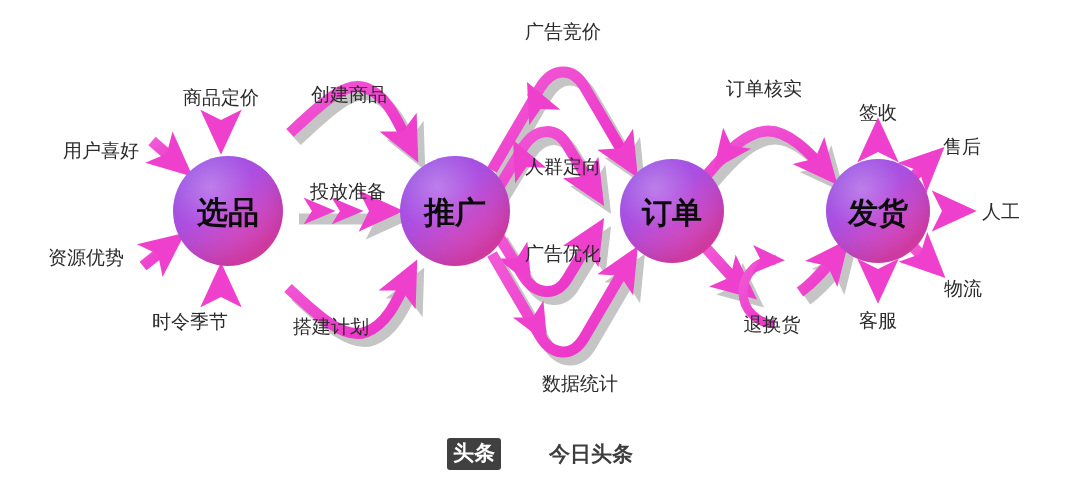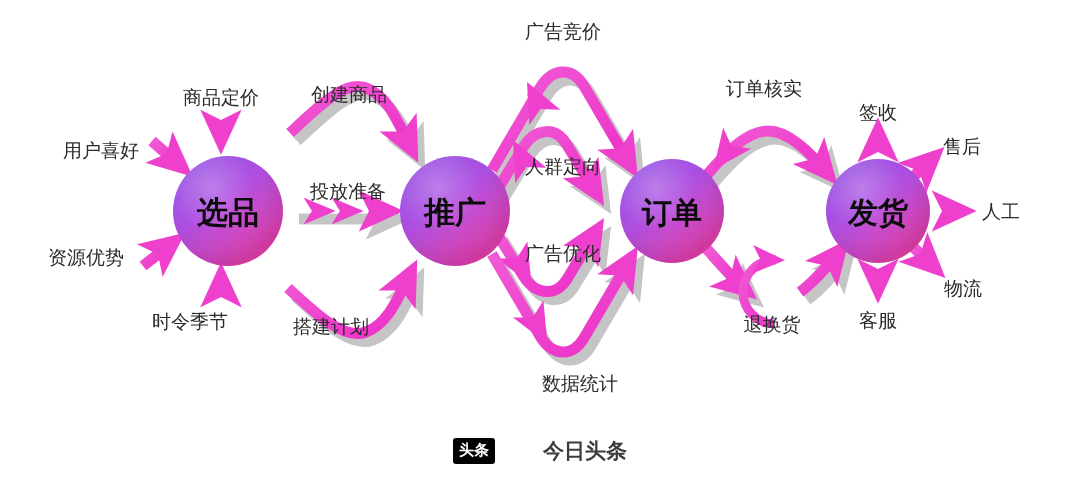--- a/index.html
+++ b/index.html
@@ -43,24 +43,24 @@
     position: absolute;
     left: 0;
     top: 438px;
     width: 1080px;
     display: flex;
     align-items: center;
     justify-content: center;
     gap: 8px;
   }
   .footer-badge {
-    background: #000000;
+    background: #404040;
     color: #ffffff;
     font-weight: bold;
-    font-size: 15px;
+    font-size: 21px;
     line-height: 1;
     padding: 5px 6px 6px 6px;
     border-radius: 3px;
     letter-spacing: 0px;
     font-family: "DejaVu Sans", "Liberation Sans", sans-serif;
   }
   .footer-text {
     color: #3d3d3d;
     font-weight: bold;
     font-size: 21px;

